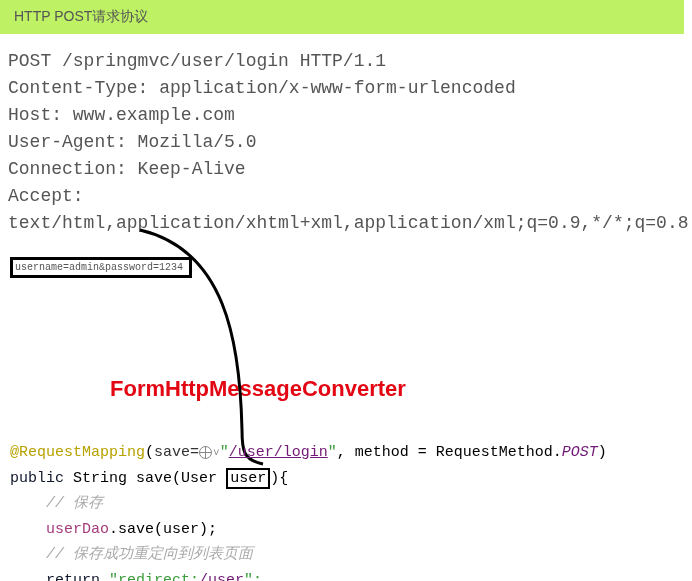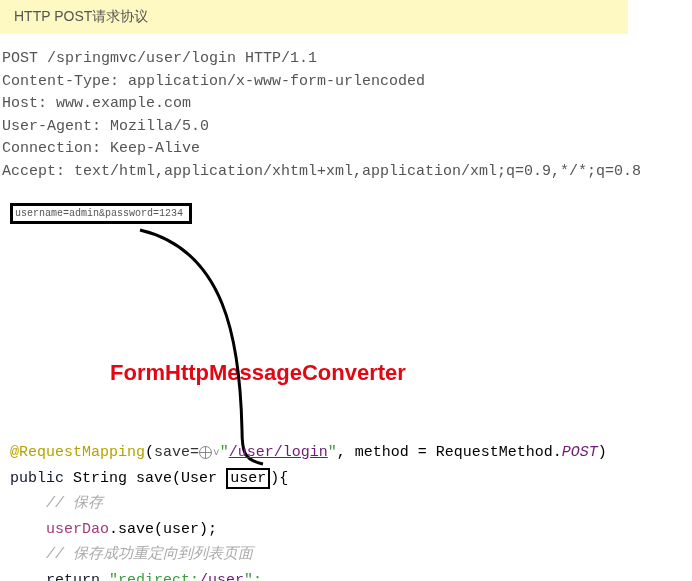--- a/index.html
+++ b/index.html
@@ -4,47 +4,47 @@
   <style>
     * { margin: 0; padding: 0; box-sizing: border-box; }
     body {
       font-family: "Microsoft YaHei", Arial, sans-serif;
       background: #fff;
       width: 692px;
       height: 581px;
       position: relative;
     }
     .header {
-      background: #fef9c3;
+      background: #bef264;
       padding: 8px 14px;
       color: #555;
       font-size: 14px;
       margin-bottom: 8px;
-      width: 628px;
+      width: 684px;
     }
     .http-section {
-      padding: 6px 2px;
+      padding: 6px 8px;
       font-family: Consolas, "Courier New", monospace;
-      font-size: 15px;
+      font-size: 18px;
       color: #555;
       line-height: 1.5;
     }
     .body-box {
       display: inline-block;
       border: 3px solid #000;
       padding: 2px 6px 2px 2px;
       margin: 14px 0 0 10px;
       font-family: Consolas, "Courier New", monospace;
       font-size: 10px;
       color: #555;
     }
     .converter-label {
       position: absolute;
       left: 110px;
-      top: 360px;
+      top: 376px;
       color: #e30613;
       font-weight: bold;
       font-size: 22px;
       font-family: Arial, "Microsoft YaHei", sans-serif;
     }
     .code-section {
       position: absolute;
       left: 10px;
       top: 440px;
       font-family: Consolas, "Courier New", monospace;

